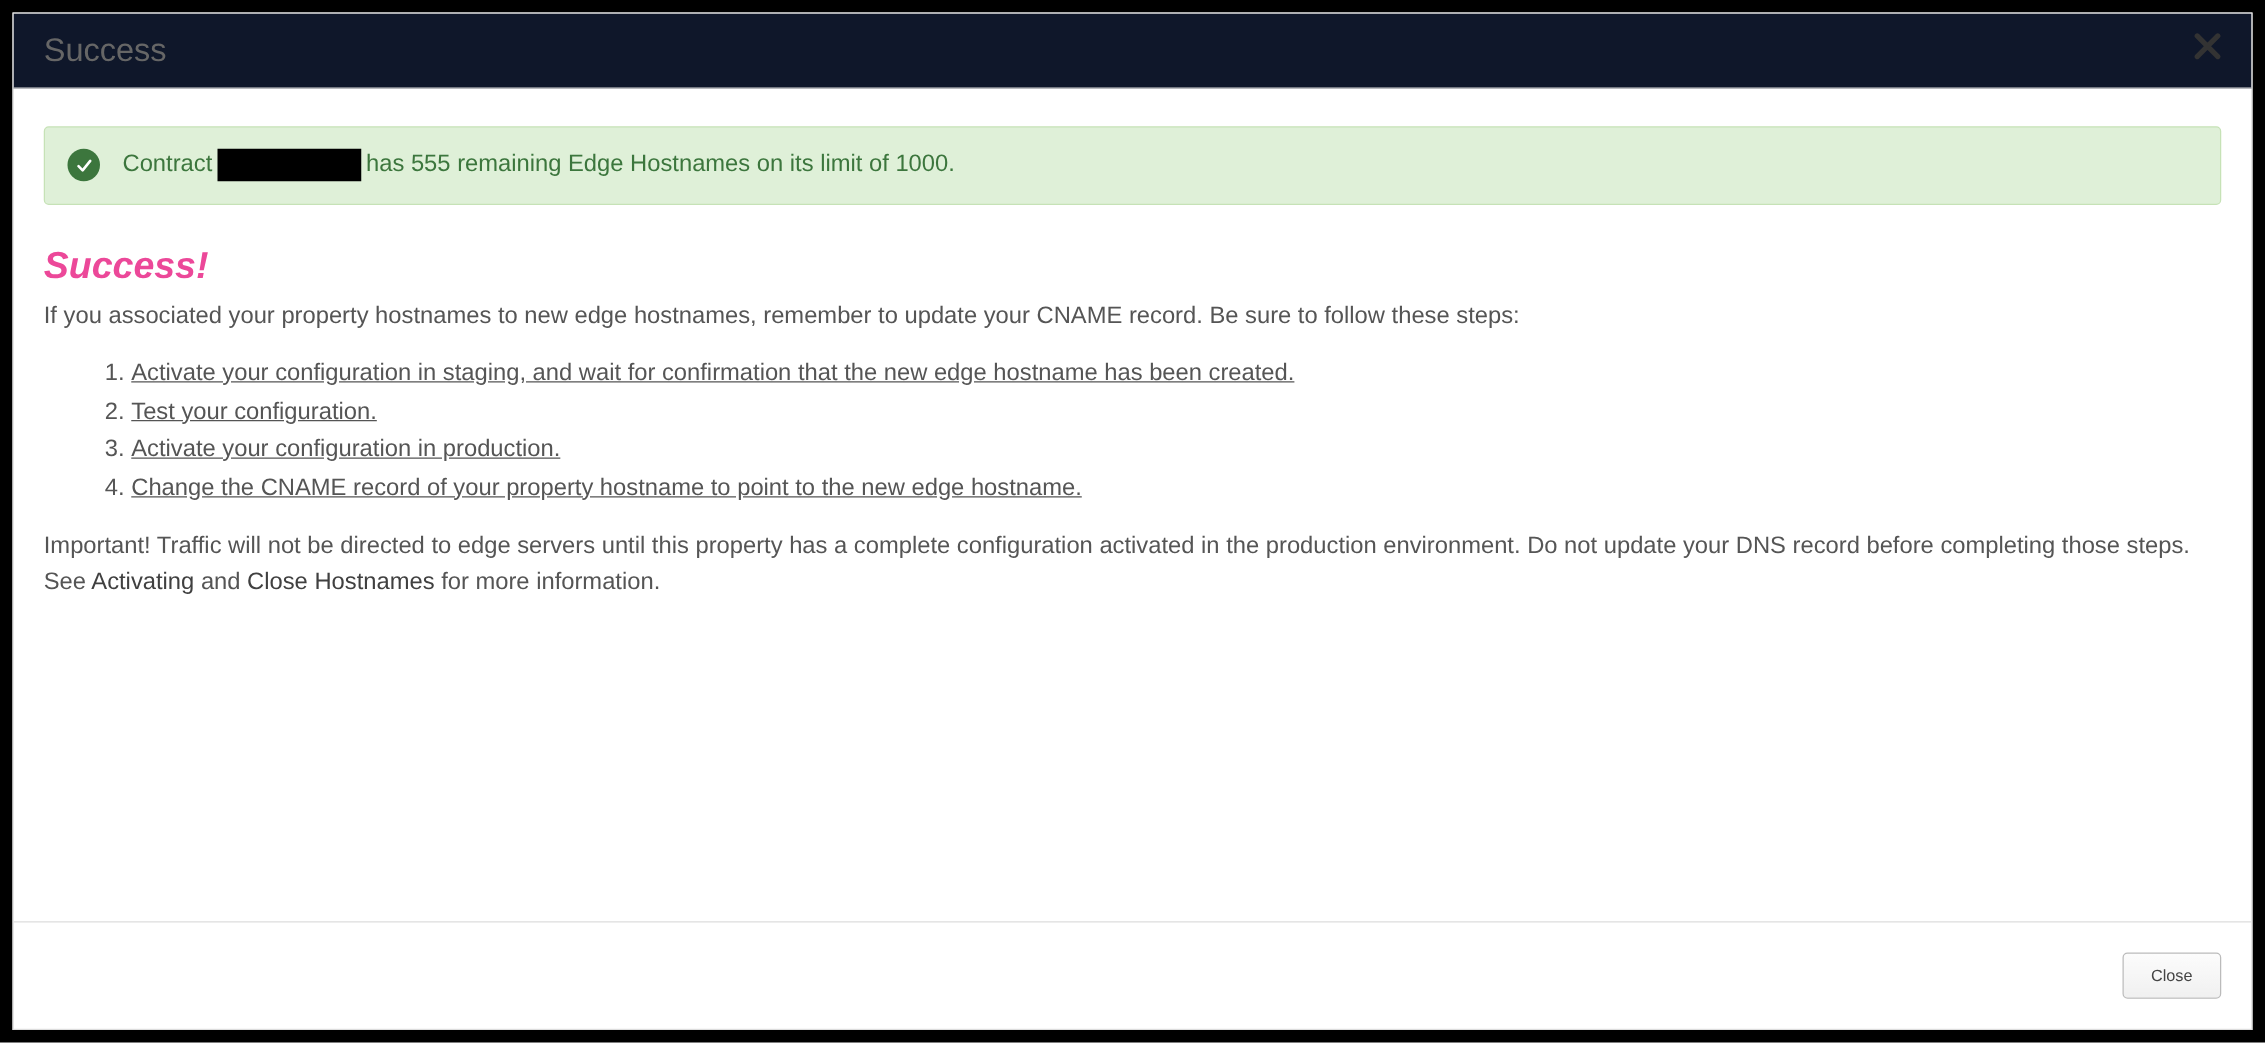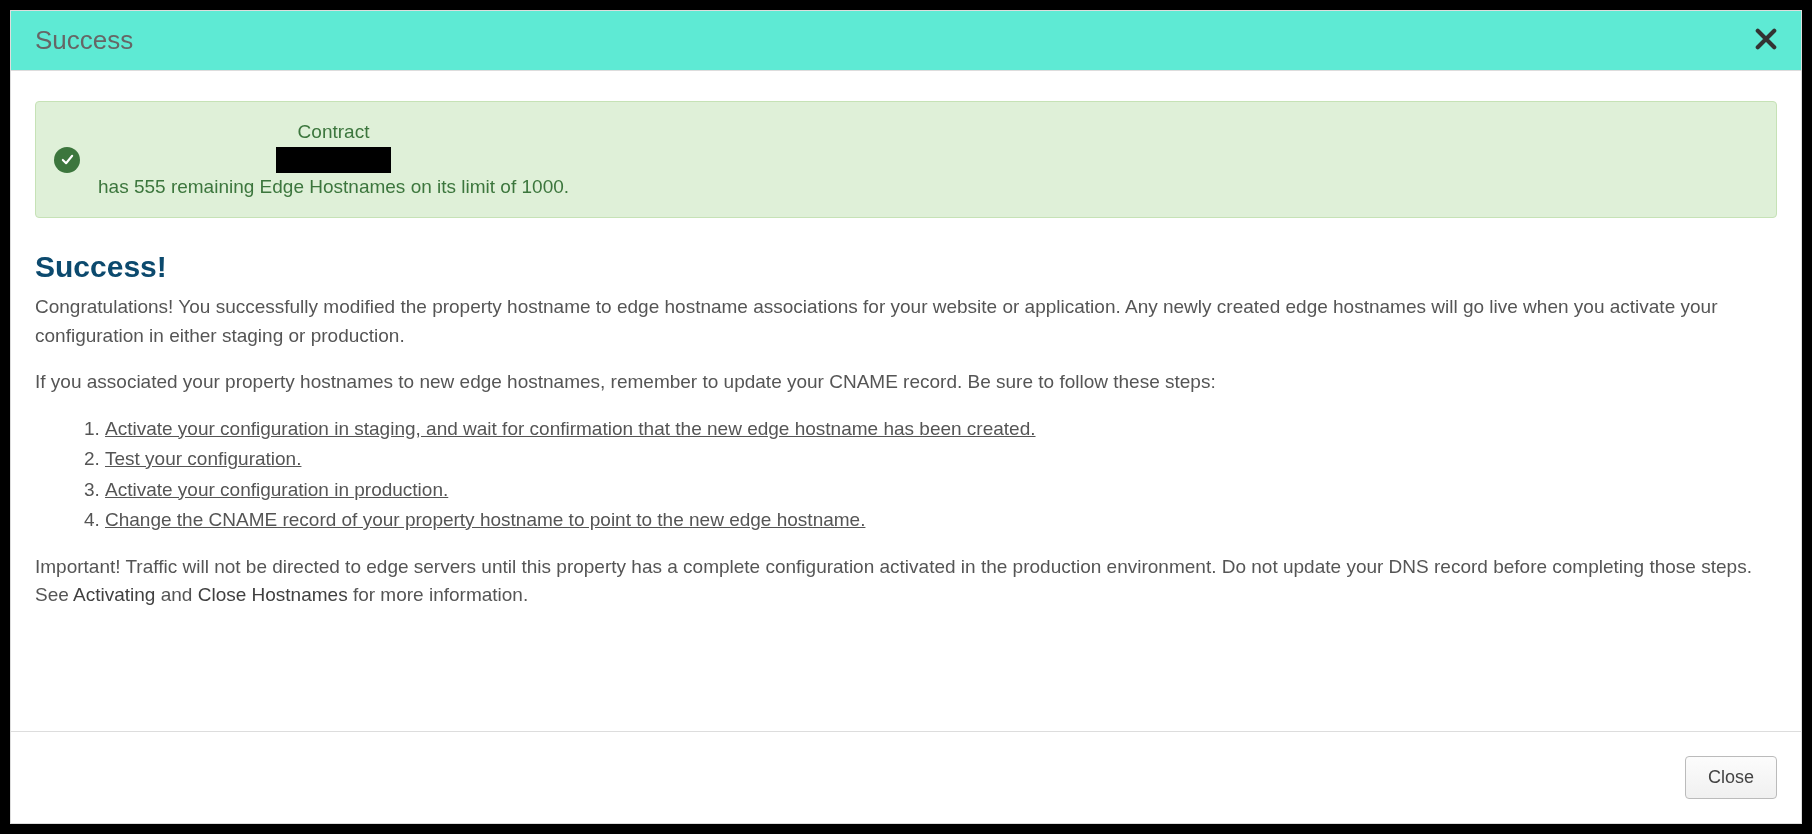--- a/index.html
+++ b/index.html
@@ -10,26 +10,25 @@
     }
     .modal {
       background: #fff;
       width: 100%;
       height: 814px;
       display: flex;
       flex-direction: column;
       border: 1px solid #ddd;
     }
     .modal-header {
-      background: #5eead4;
+      background: #0f172a;
       border-bottom: 1px solid #ddd;
       padding: 14px 24px;
       display: flex;
       justify-content: space-between;
-      align-items: center;
     }
     .modal-title {
       font-size: 26px;
       color: #666;
       font-weight: 400;
     }
     .close-x {
       font-size: 28px;
       color: #333;
       cursor: pointer;
@@ -63,35 +62,35 @@
       justify-content: center;
       flex-shrink: 0;
     }
     .check-circle svg { width: 15px; height: 15px; }
     .alert-text {
       color: #3c763d;
       font-size: 19px;
       display: flex;
       align-items: center;
       flex-wrap: wrap;
-      flex-direction: column;
     }
     .redacted {
       display: inline-block;
       background: #000;
       width: 115px;
       height: 26px;
       margin: 0 4px;
       vertical-align: middle;
     }
     .heading {
       font-size: 30px;
       font-weight: bold;
-      color: #0c4a6e;
+      color: #ec4899;
       margin-bottom: 4px;
+      font-style: italic;
     }
     .para { margin-bottom: 18px; }
     .steps {
       list-style: decimal;
       padding-left: 70px;
       margin-bottom: 18px;
     }
     .steps li { margin-bottom: 2px; text-decoration: underline; }
     .link {
       color: #404040;
@@ -102,21 +101,21 @@
       border-top: 1px solid #ddd;
       padding: 24px;
       display: flex;
       justify-content: flex-end;
     }
     .btn {
       background: linear-gradient(#fcfcfc, #f0f0f0);
       border: 1px solid #bbb;
       border-radius: 4px;
       padding: 10px 22px;
-      font-size: 18px;
+      font-size: 13px;
       color: #444;
       cursor: pointer;
       text-align: right;
     }
   </style>
 </head>
 <body>
 
 <div class="modal">
   <div class="modal-header">
@@ -136,21 +135,20 @@
           </svg>
       </div>
       <div class="alert-text">
         <span>Contract</span>
         <span class="redacted"></span>
         <span>has 555 remaining Edge Hostnames on its limit of 1000.</span>
       </div>
     </div>
 
     <div class="heading">Success!</div>
-    <p class="para">Congratulations! You successfully modified the property hostname to edge hostname associations for your website or application. Any newly created edge hostnames will go live when you activate your configuration in either staging or production.</p>
     <p class="para">If you associated your property hostnames to new edge hostnames, remember to update your CNAME record. Be sure to follow these steps:</p>
 
     <ol class="steps">
       <li>Activate your configuration in staging, and wait for confirmation that the new edge hostname has been created.</li>
       <li>Test your configuration.</li>
       <li>Activate your configuration in production.</li>
       <li>Change the CNAME record of your property hostname to point to the new edge hostname.</li>
     </ol>
 
     <p class="para">

